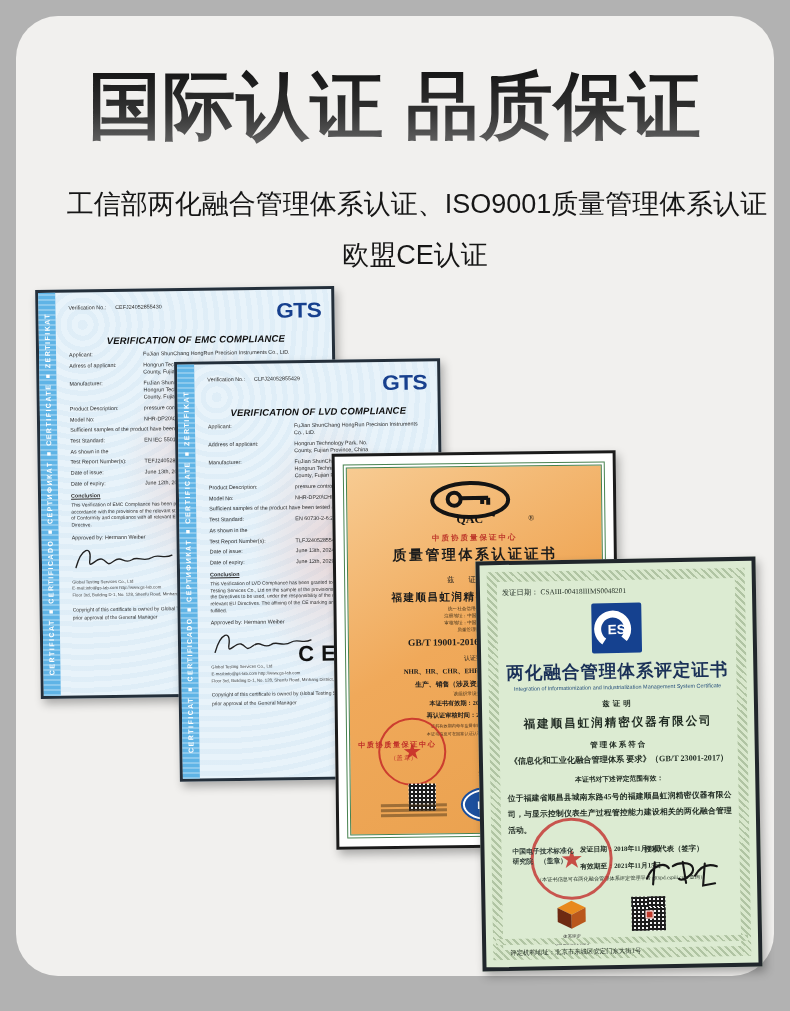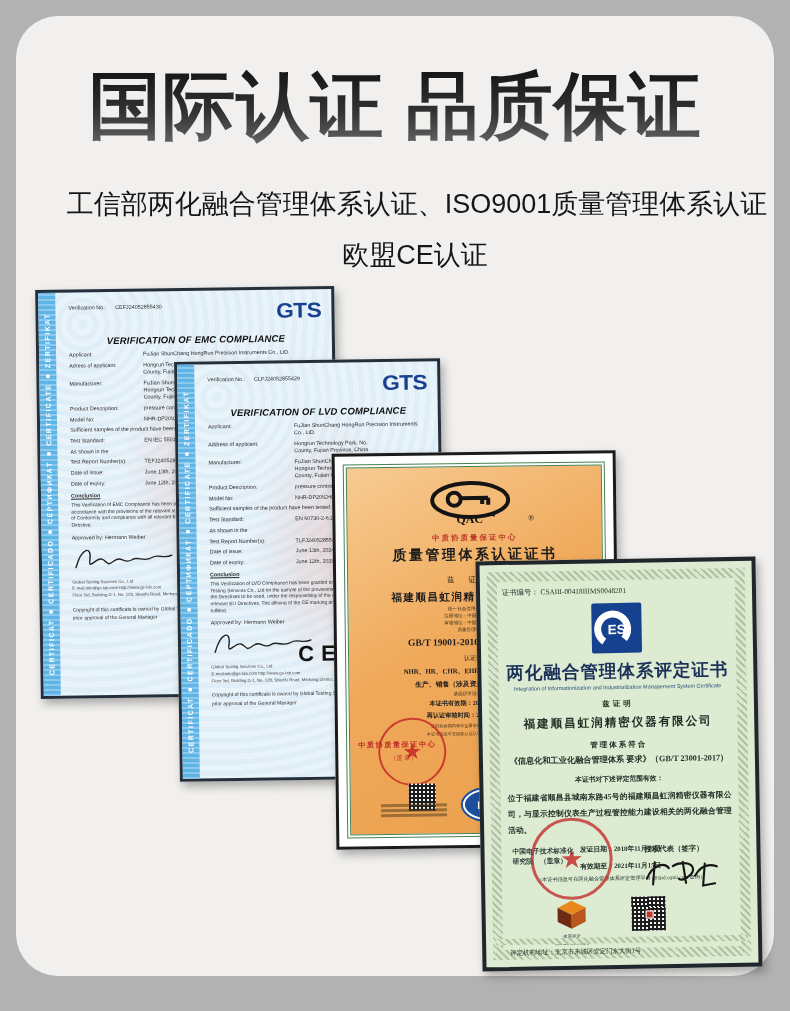--- a/index.html
+++ b/index.html
@@ -301,21 +301,21 @@
         <div></div>
         <div></div>
       </div>
   </div>
 </div>
 
 <div class="cert c4">
   <div class="guill"></div>
   <div class="cbody">
     <div class="certno">
-      <span>证书编号：</span>
+      <span>发证日期：</span>
       <span>CSAIII-00418IIIMS0048201</span>
     </div>
     <div class="cesilogo">
       <svg viewBox="0 0 50 50">
         <circle cx="21" cy="26" r="15" fill="none" stroke="#fff" stroke-width="7" stroke-dasharray="72 23" transform="rotate(125 21 26)"></circle>
         <text x="16" y="31" font-size="13.5" font-weight="bold" font-family="Liberation Sans,sans-serif" fill="#fff">ESI</text>
       </svg>
     </div>
     <div class="ctitle">两化融合管理体系评定证书</div>
     <div class="cen">Integration of Informationization and Industrialization Management System Certificate</div>

